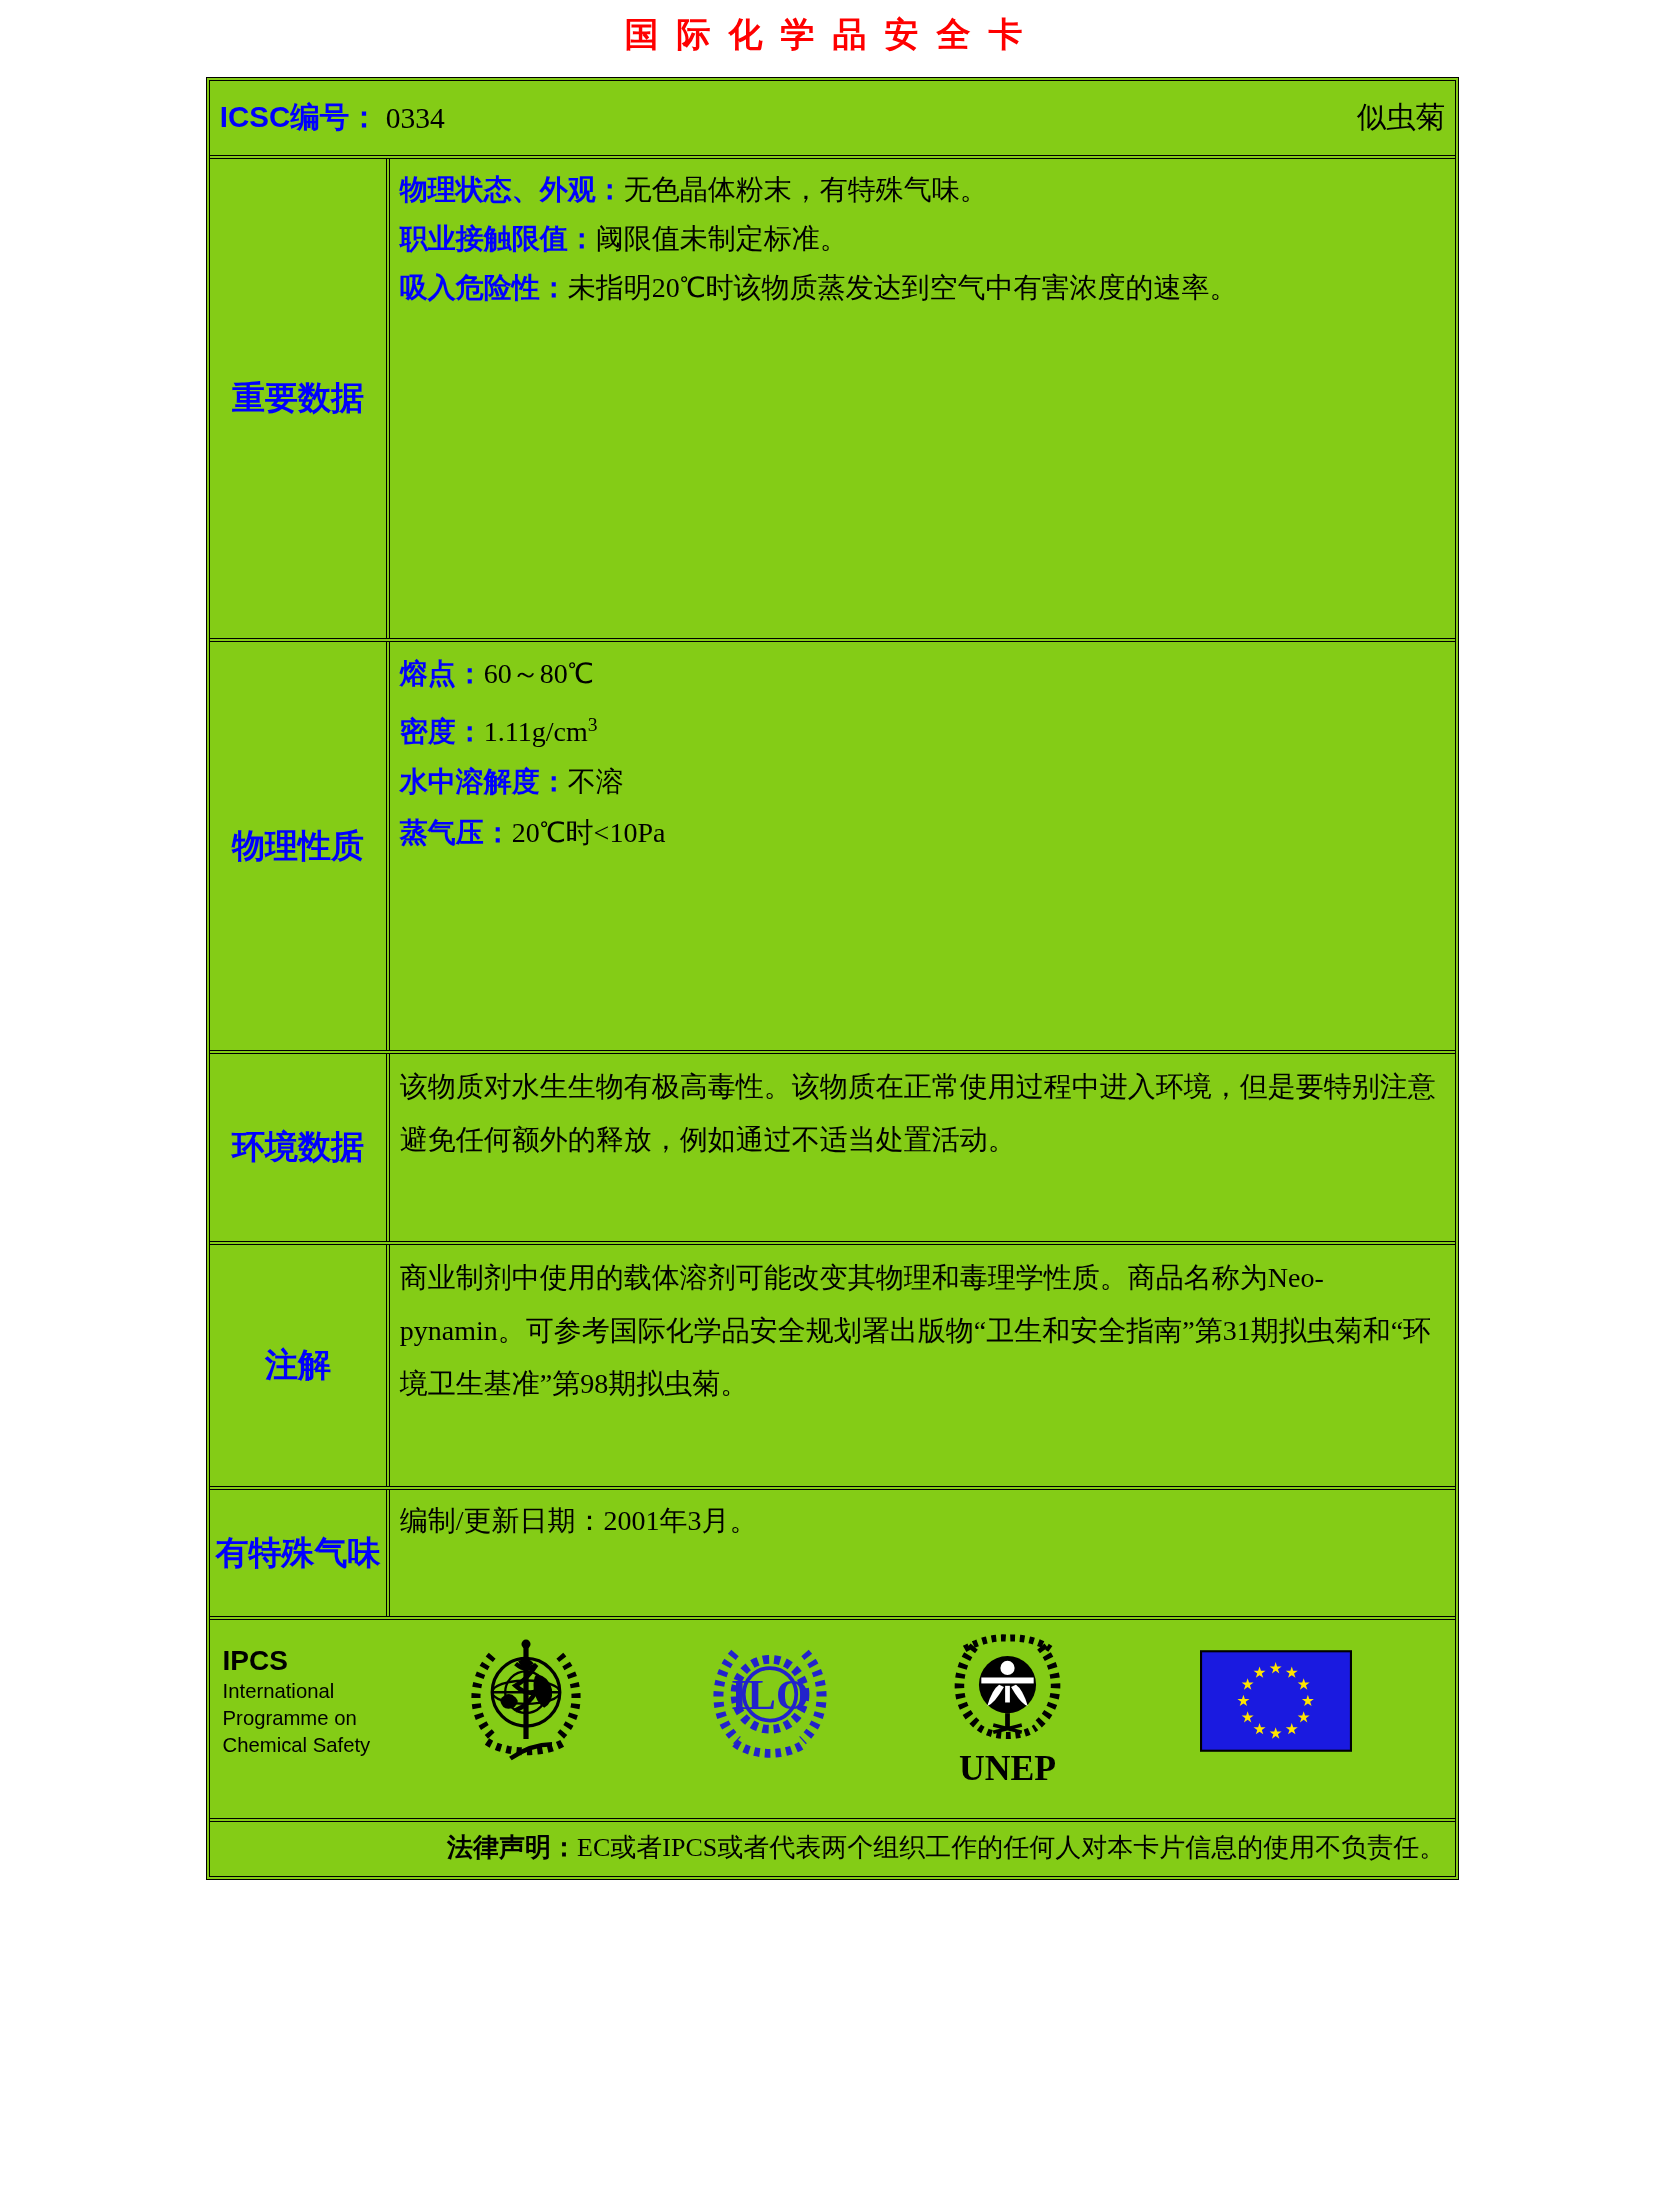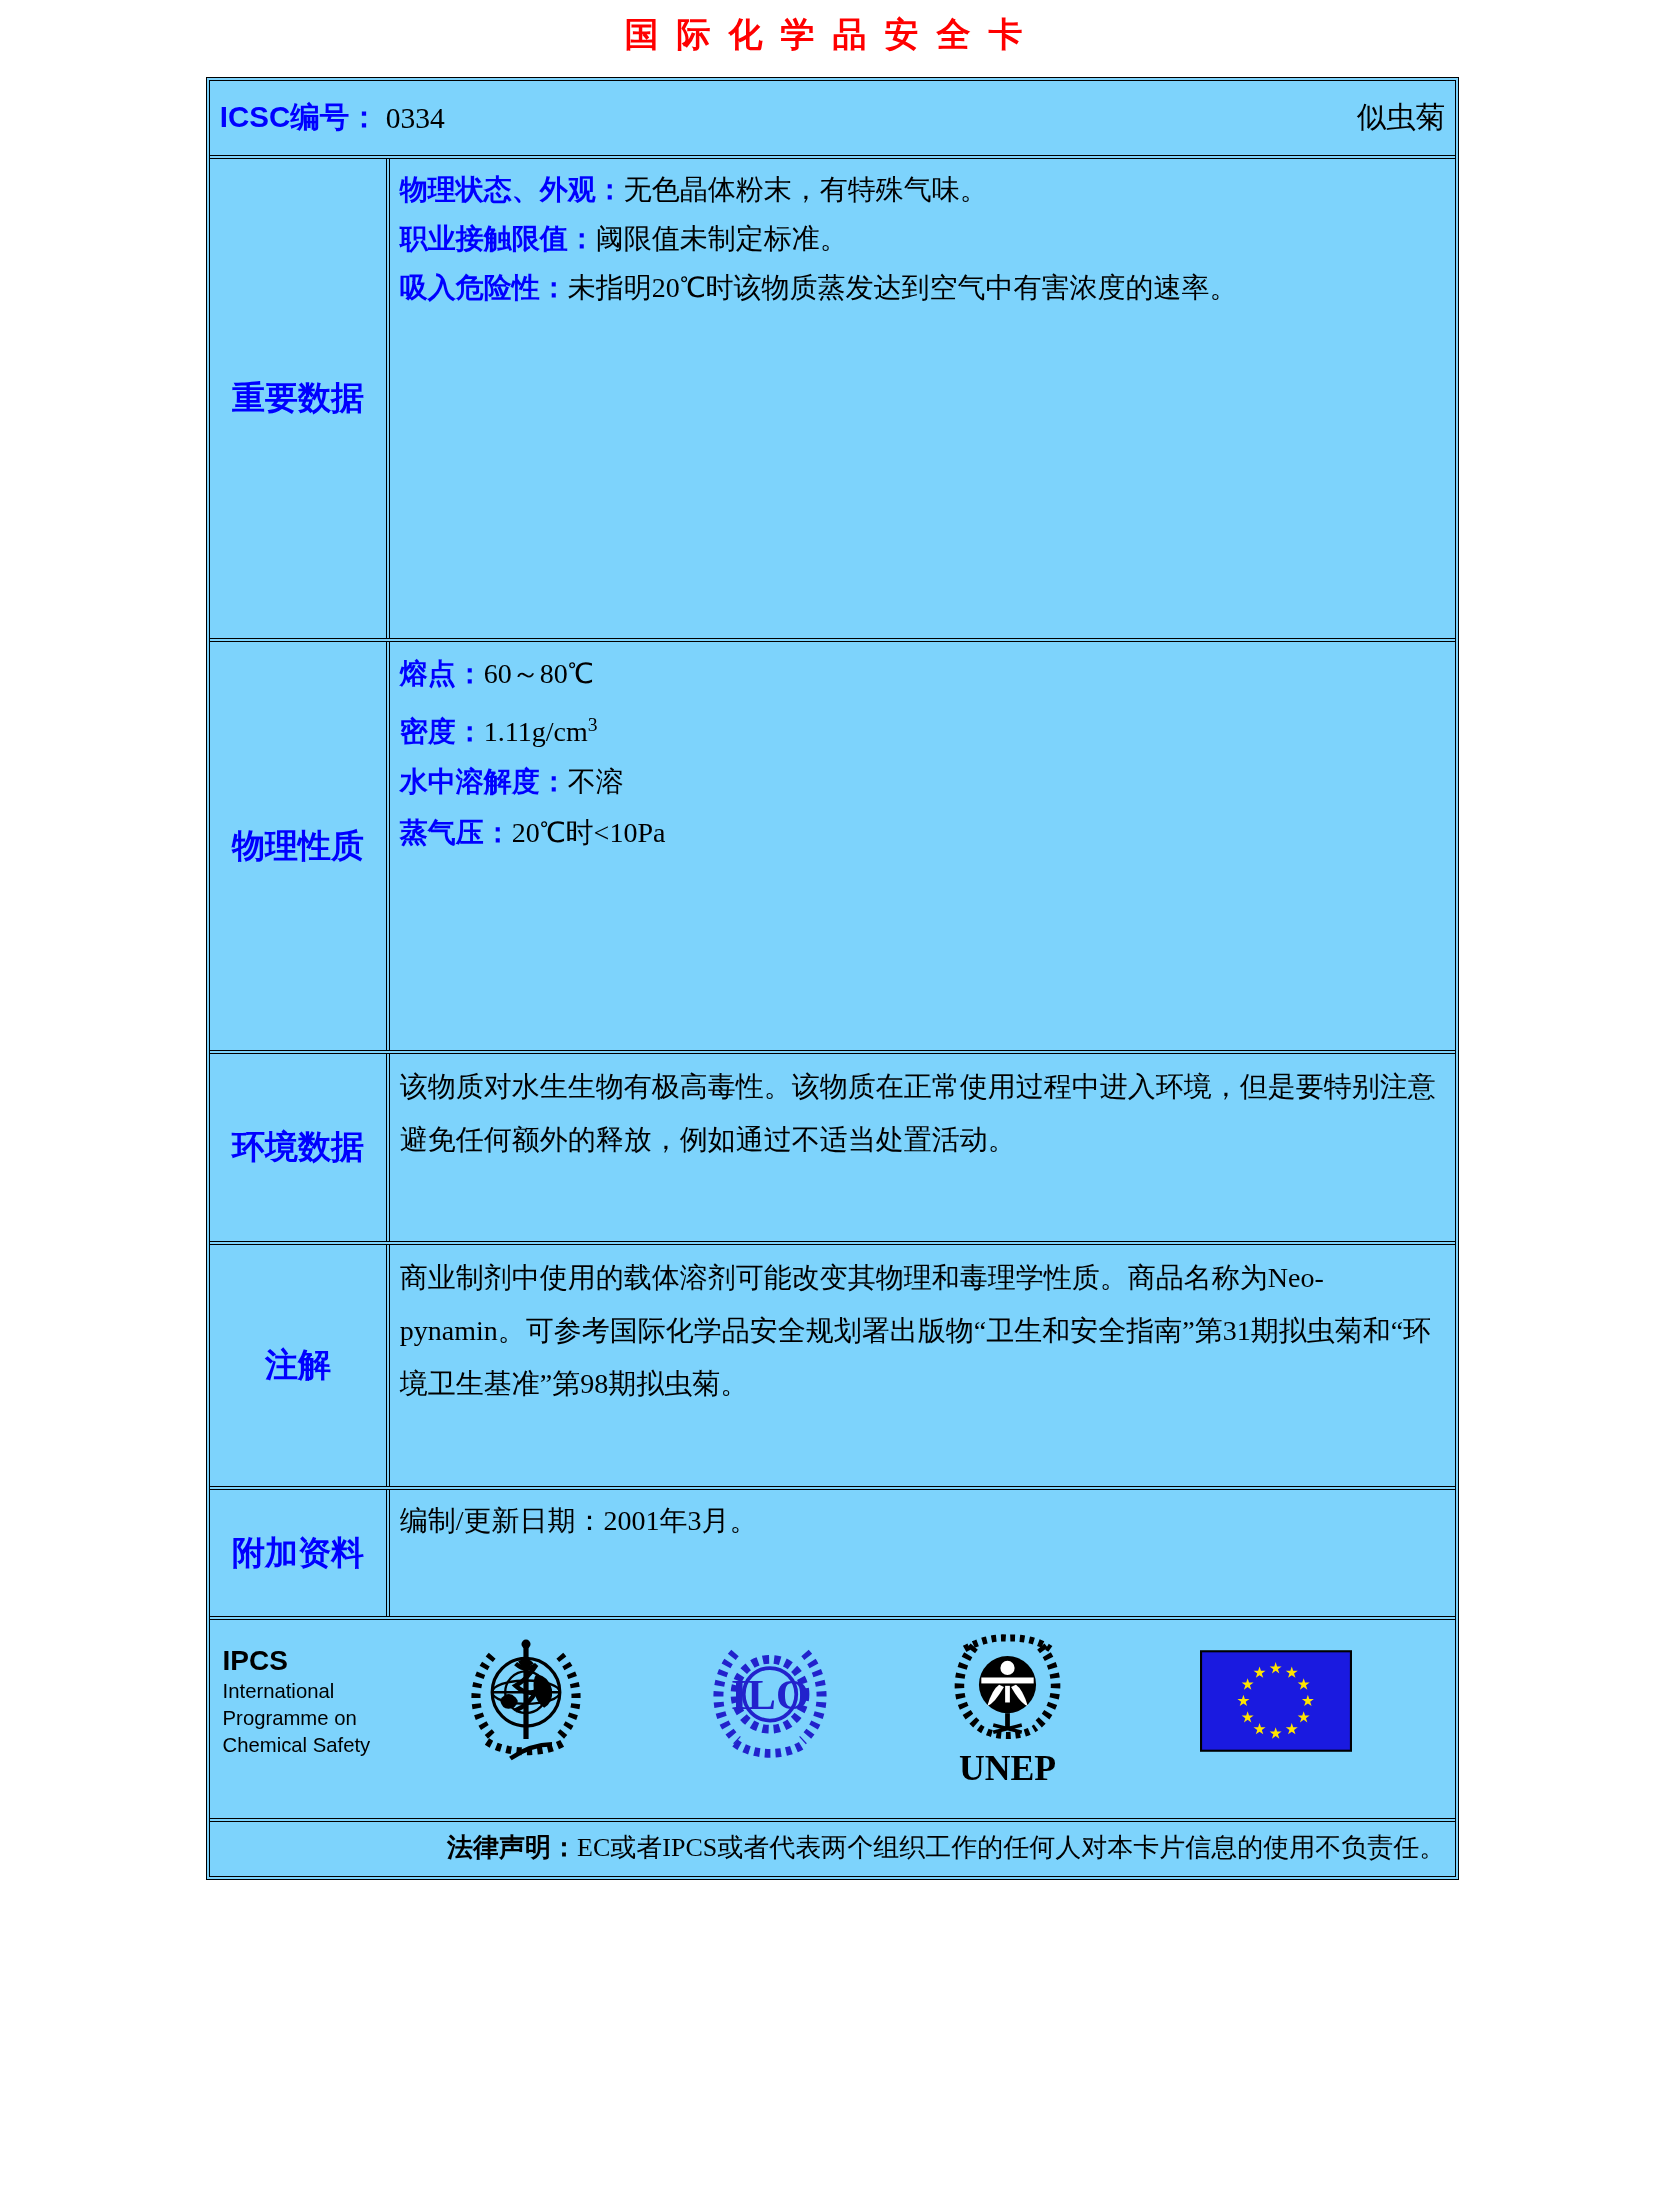--- a/index.html
+++ b/index.html
@@ -17,21 +17,21 @@
     font-size:34px;font-weight:bold;color:#f00;
     letter-spacing:18px;line-height:70px;margin:0;
     font-family:"Liberation Serif",serif;
   }
   .card{
     position:absolute;left:206px;top:77px;
     width:1253px;height:1803px;
     border:4.2px double #000;
     box-sizing:border-box;
     display:flex;flex-direction:column;
-    background:#7dd3fc;
+    background:#84cc16;
   }
   .row{box-sizing:border-box;display:flex;flex-shrink:0;}
   .row + .row{border-top:4.2px double #000;}
   .header-row{height:74px;align-items:center;padding:0 9.8px;font-size:29.5px;}
   .header-row .icsc-label{color:#0000ff;font-weight:bold;font-family:"Liberation Sans",sans-serif;}
   .header-row .icsc-num{margin-left:7px;}
   .header-row .chem-name{margin-left:auto;}
   .label-cell{
     width:180px;box-sizing:border-box;
     border-right:4.2px double #000;
@@ -112,21 +112,21 @@
     </div>
 
     <div class="row row-notes">
       <div class="label-cell">注解</div>
       <div class="content-cell">
         <p class="para">商业制剂中使用的载体溶剂可能改变其物理和毒理学性质。商品名称为Neo-pynamin。可参考国际化学品安全规划署出版物“卫生和安全指南”第31期拟虫菊和“环境卫生基准”第98期拟虫菊。</p>
       </div>
     </div>
 
     <div class="row row-additional">
-      <div class="label-cell">附加资料</div>
+      <div class="label-cell">有特殊气味</div>
       <div class="content-cell lh70">
         <p><span>编制/更新日期：</span><span>2001年3月。</span></p>
       </div>
     </div>
 
     <div class="row row-logos">
 
       <div class="ipcs-block">
         <div class="ipcs-acronym">IPCS</div>
         <div class="ipcs-line">International</div>

